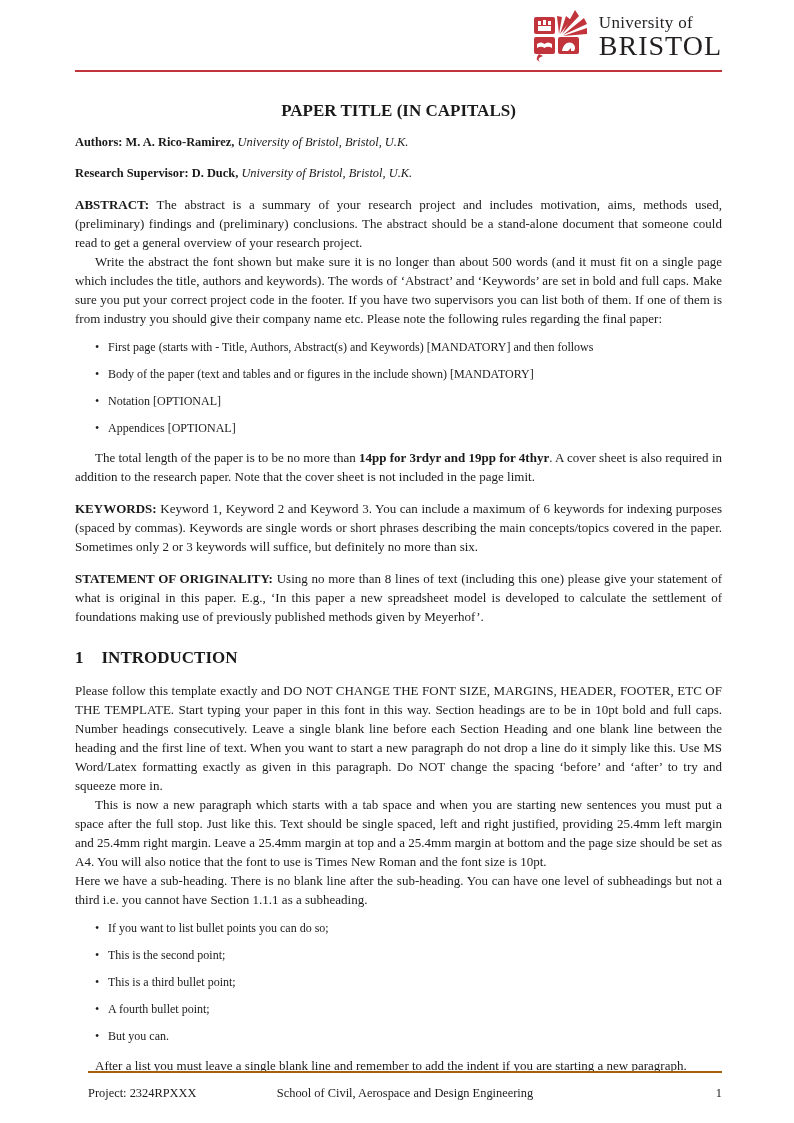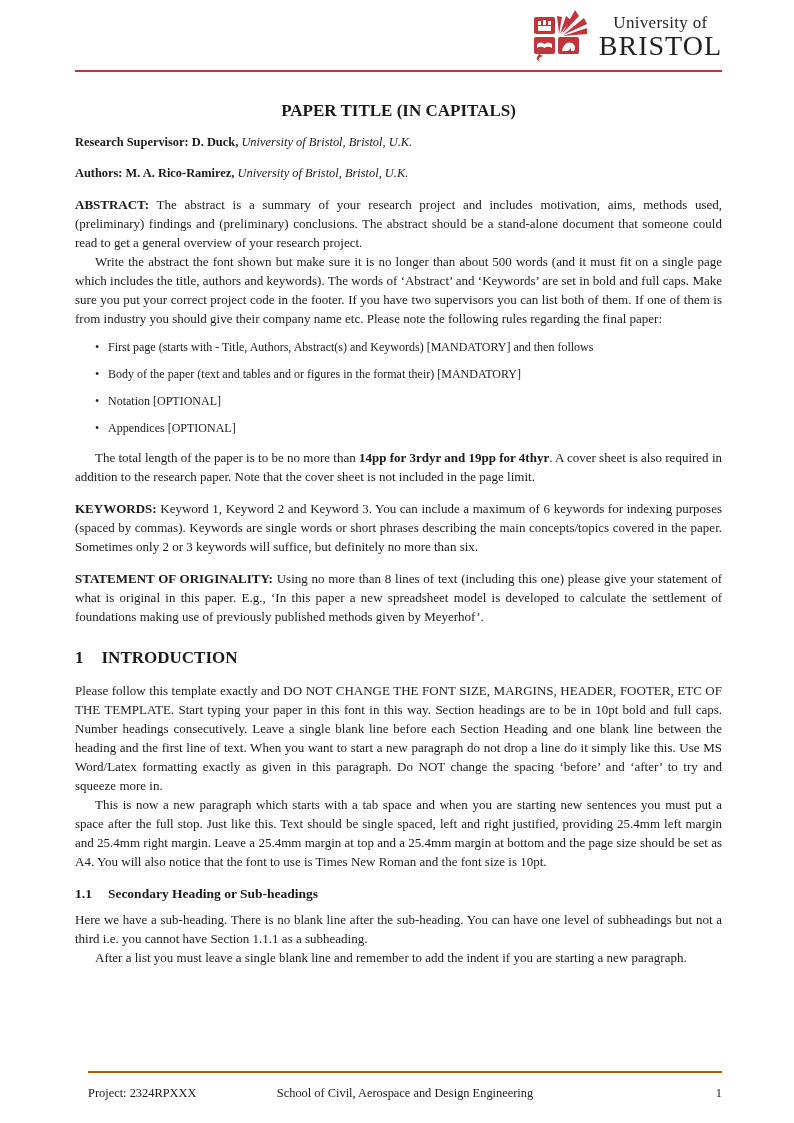--- a/index.html
+++ b/index.html
@@ -18,21 +18,20 @@
     overflow: hidden;
     padding: 0 72px 0 75px;
   }
   
   .header {
     padding-top: 8px;
     padding-bottom: 4px;
     border-bottom: 2px solid #c2343c;
     display: flex;
     justify-content: flex-end;
-    text-align: center;
   }
   .logo {
     display: flex;
     align-items: center;
     gap: 8px;
   }
   .logo-text { line-height: 1; color: #231f20; }
   .logo-line1 {
     font-size: 17px;
     letter-spacing: 0.3px;
@@ -150,49 +149,55 @@
       </span>
       <span class="logo-text">
         <span class="logo-line1">University of</span>
         <span class="logo-line2">BRISTOL</span>
       </span>
     </div>
   </div>
 
   <h1 class="doc-title">PAPER TITLE (IN CAPITALS)</h1>
 
+  <p class="byline"><span class="b">Authors: M. A. Rico-Ramirez,</span> <span class="i">University of Bristol, Bristol, U.K.</span></p>
+
   <p class="byline"><span class="b">Research Supervisor: D. Duck,</span> <span class="i">University of Bristol, Bristol, U.K.</span></p>
-
-  <p class="byline"><span class="b">Authors: M. A. Rico-Ramirez,</span> <span class="i">University of Bristol, Bristol, U.K.</span></p>
 
   <p class="body-par mt"><span class="lbl">ABSTRACT:</span> <span>The abstract is a summary of your research project and includes motivation, aims, methods used, (preliminary) findings and (preliminary) conclusions. The abstract should be a stand-alone document that someone could read to get a general overview of your research project.</span></p>
   <p class="body-par indent">Write the abstract the font shown but make sure it is no longer than about 500 words (and it must fit on a single page which includes the title, authors and keywords). The words of ‘Abstract’ and ‘Keywords’ are set in bold and full caps. Make sure you put your correct project code in the footer. If you have two supervisors you can list both of them. If one of them is from industry you should give their company name etc. Please note the following rules regarding the final paper:</p>
 
   <ul class="bullets">
     <li>First page (starts with - Title, Authors, Abstract(s) and Keywords) [MANDATORY] and then follows</li>
-    <li>Body of the paper (text and tables and or figures in the format their) [MANDATORY]</li>
+    <li>Body of the paper (text and tables and or figures in the include shown) [MANDATORY]</li>
     <li>Notation [OPTIONAL]</li>
     <li>Appendices [OPTIONAL]</li>
   </ul>
 
   <p class="body-par indent"><span>The total length of the paper is to be no more than</span> <span class="lbl">14pp for 3rdyr and 19pp for 4thyr</span><span>. A cover sheet is also required in addition to the research paper. Note that the cover sheet is not included in the page limit.</span></p>
 
   <p class="body-par" style="margin-top:13px"><span class="lbl">KEYWORDS:</span> <span>Keyword 1, Keyword 2 and Keyword 3. You can include a maximum of 6 keywords for indexing purposes (spaced by commas). Keywords are single words or short phrases describing the main concepts/topics covered in the paper. Sometimes only 2 or 3 keywords will suffice, but definitely no more than six.</span></p>
 
   <p class="body-par" style="margin-top:13px"><span class="lbl">STATEMENT OF ORIGINALITY:</span> <span>Using no more than 8 lines of text (including this one) please give your statement of what is original in this paper. E.g., ‘In this paper a new spreadsheet model is developed to calculate the settlement of foundations making use of previously published methods given by Meyerhof’.</span></p>
 
   <h2 class="section-heading"><span class="num">1</span><span>INTRODUCTION</span></h2>
 
   <p class="body-par">Please follow this template exactly and DO NOT CHANGE THE FONT SIZE, MARGINS, HEADER, FOOTER, ETC OF THE TEMPLATE. Start typing your paper in this font in this way. Section headings are to be in 10pt bold and full caps. Number headings consecutively. Leave a single blank line before each Section Heading and one blank line between the heading and the first line of text. When you want to start a new paragraph do not drop a line do it simply like this. Use MS Word/Latex formatting exactly as given in this paragraph. Do NOT change the spacing ‘before’ and ‘after’ to try and squeeze more in.</p>
   <p class="body-par indent">This is now a new paragraph which starts with a tab space and when you are starting new sentences you must put a space after the full stop. Just like this. Text should be single spaced, left and right justified, providing 25.4mm left margin and 25.4mm right margin. Leave a 25.4mm margin at top and a 25.4mm margin at bottom and the page size should be set as A4. You will also notice that the font to use is Times New Roman and the font size is 10pt.</p>
 
-  <h3 class="sub-heading"><span class="num">1.1</span><span>Secondary Heading or Sub-headings</span></h3>
 
   <p class="body-par">Here we have a sub-heading. There is no blank line after the sub-heading. You can have one level of subheadings but not a third i.e. you cannot have Section 1.1.1 as a subheading.</p>
 
+  <ul class="bullets">
+    <li>If you want to list bullet points you can do so;</li>
+    <li>This is the second point;</li>
+    <li>This is a third bullet point;</li>
+    <li>A fourth bullet point;</li>
+    <li>But you can.</li>
+  </ul>
 
   <p class="body-par indent" style="">After a list you must leave a single blank line and remember to add the indent if you are starting a new paragraph.</p>
 
   <div class="footer">
     <div class="footer-row">
       <span class="footer-project">Project: 2324RPXXX</span>
       <span class="footer-school">School of Civil, Aerospace and Design Engineering</span>
       <span class="footer-page">1</span>
     </div>
   </div>

